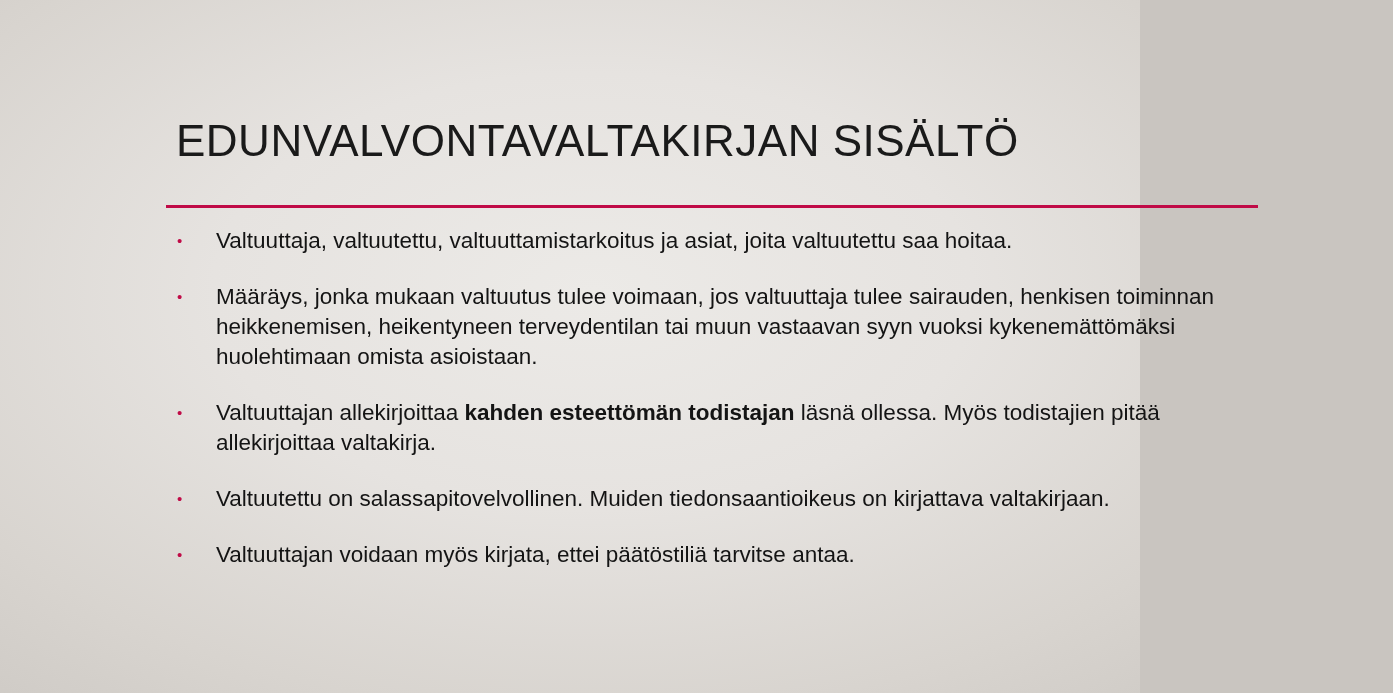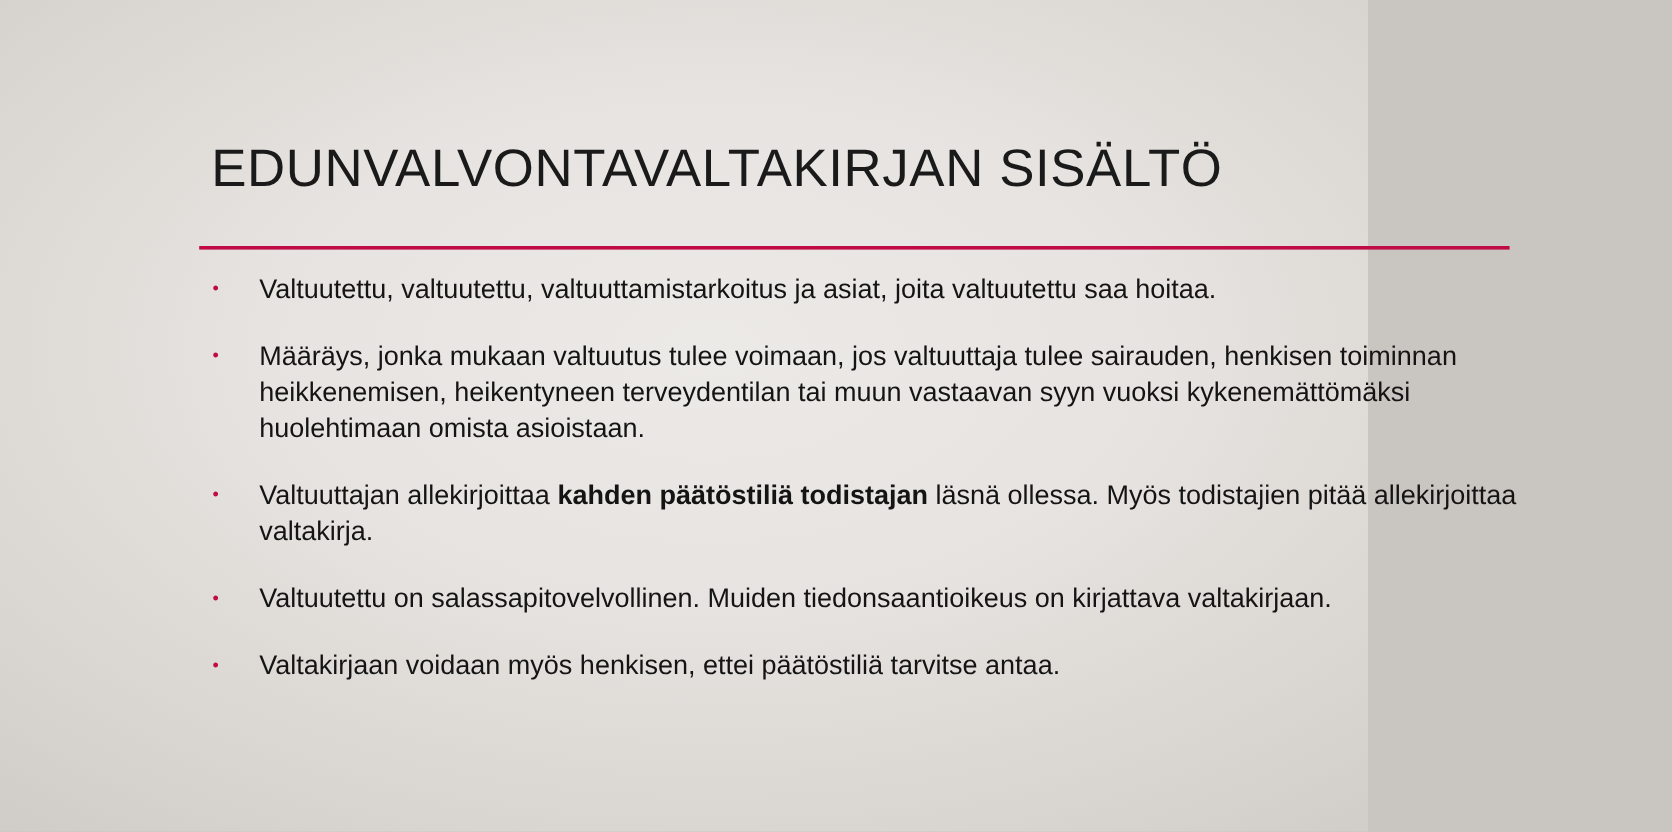--- a/index.html
+++ b/index.html
@@ -76,32 +76,32 @@
 </style>
 </head>
 <body>
 
 <div class="slide">
   <h1 class="slide-title">EDUNVALVONTAVALTAKIRJAN SISÄLTÖ</h1>
   <div class="divider"></div>
   <div class="content">
       <div class="bullet-row">
         <span class="bullet-marker">•</span>
-        <span class="bullet-text"><span>Valtuutettu, valtuutettu, valtuuttamistarkoitus ja asiat, joita valtuutettu saa hoitaa.</span></span>
+        <span class="bullet-text"><span>Valtuuttaja, valtuutettu, valtuuttamistarkoitus ja asiat, joita valtuutettu saa hoitaa.</span></span>
       </div>
       <div class="bullet-row">
         <span class="bullet-marker">•</span>
         <span class="bullet-text"><span>Määräys, jonka mukaan valtuutus tulee voimaan, jos valtuuttaja tulee sairauden, henkisen toiminnan heikkenemisen, heikentyneen terveydentilan tai muun vastaavan syyn vuoksi kykenemättömäksi huolehtimaan omista asioistaan.</span></span>
       </div>
       <div class="bullet-row">
         <span class="bullet-marker">•</span>
-        <span class="bullet-text"><span>Valtuuttajan allekirjoittaa </span><b>kahden päätöstiliä todistajan</b><span> läsnä ollessa. Myös todistajien pitää allekirjoittaa valtakirja.</span></span>
+        <span class="bullet-text"><span>Valtuuttajan allekirjoittaa </span><b>kahden esteettömän todistajan</b><span> läsnä ollessa. Myös todistajien pitää allekirjoittaa valtakirja.</span></span>
       </div>
       <div class="bullet-row">
         <span class="bullet-marker">•</span>
         <span class="bullet-text"><span>Valtuutettu on salassapitovelvollinen. Muiden tiedonsaantioikeus on kirjattava valtakirjaan.</span></span>
       </div>
       <div class="bullet-row">
         <span class="bullet-marker">•</span>
-        <span class="bullet-text"><span>Valtakirjaan voidaan myös henkisen, ettei päätöstiliä tarvitse antaa.</span></span>
+        <span class="bullet-text"><span>Valtuuttajan voidaan myös kirjata, ettei päätöstiliä tarvitse antaa.</span></span>
       </div>
     </div>
 </div>
 
 </body></html>

